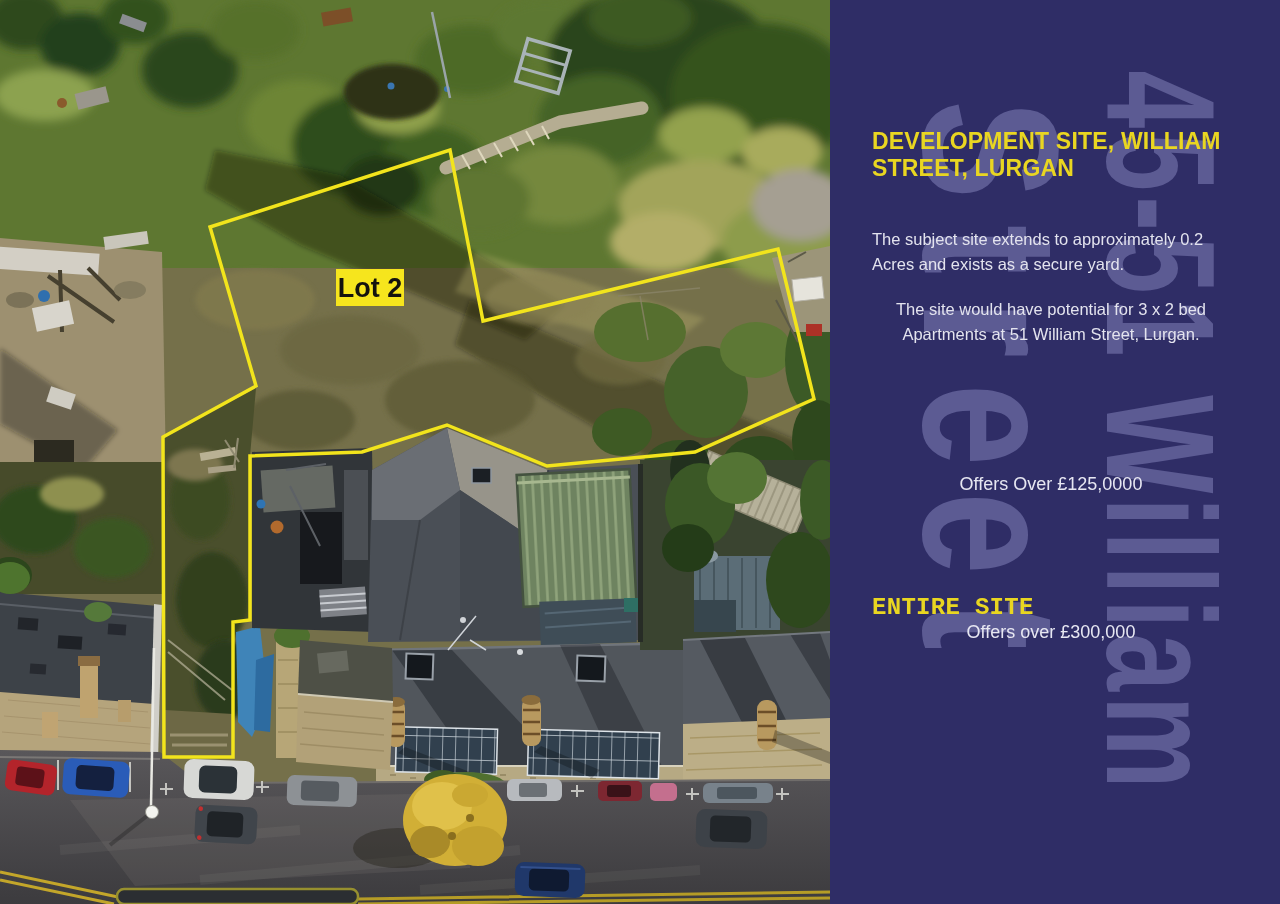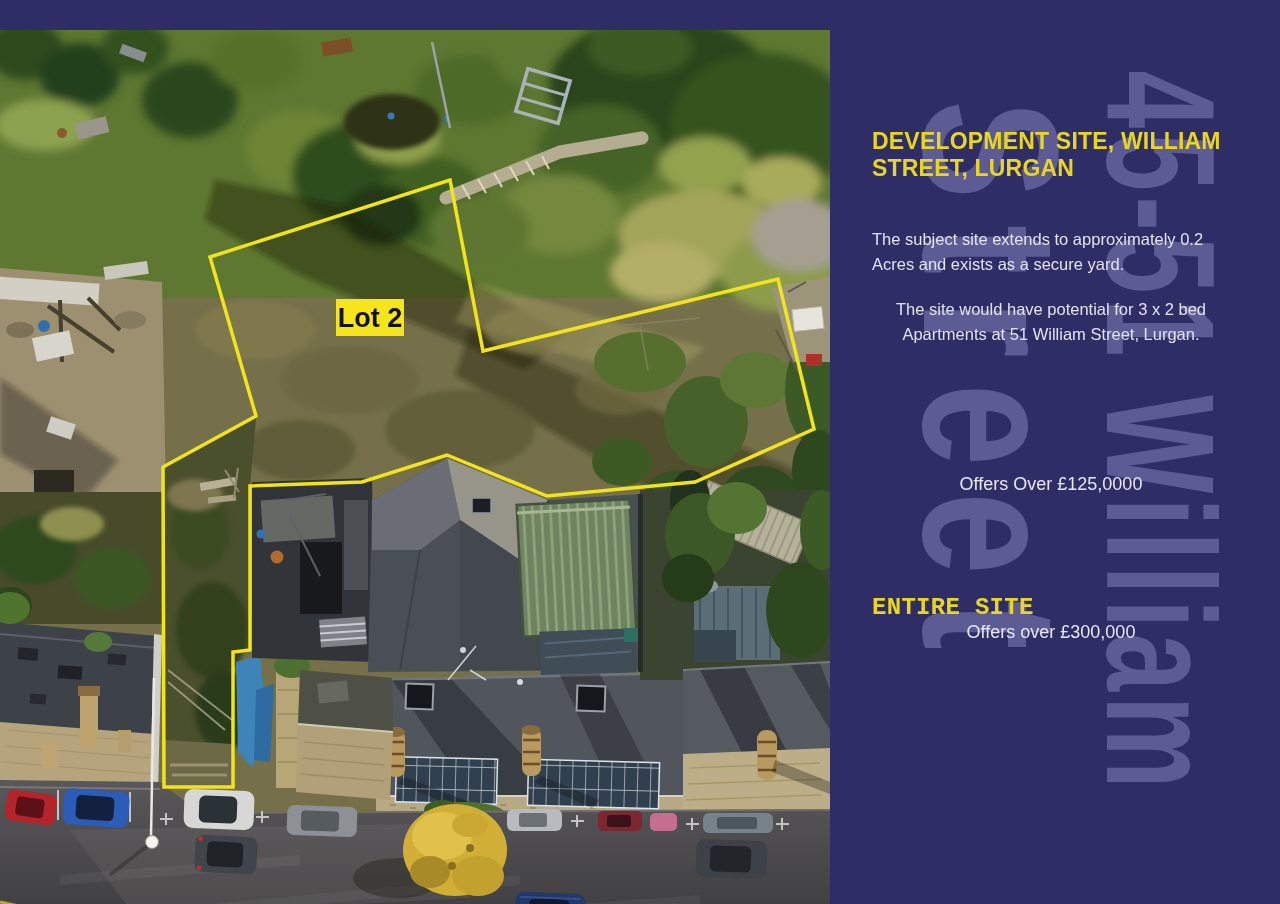--- a/index.html
+++ b/index.html
@@ -1,21 +1,21 @@
 <!DOCTYPE html>
 <html><head>
 <meta charset="utf-8">
 <style>
   html,body { margin:0; padding:0; }
   body {
     width:1280px; height:904px; overflow:hidden;
     font-family:"Liberation Sans", sans-serif;
     display:flex; background:#2f2d66;
   }
-  .photo { position:relative; width:830px; height:871px; flex:0 0 830px; background:#a16207;margin-top:30px; }
+  .photo { position:relative; width:830px; height:871px; flex:0 0 830px; background:#a16207; }
   .photo svg { display:block; }
   .panel { position:relative; width:450px; height:904px; flex:0 0 450px; background:#2f2d66; overflow:hidden; }
   .wm {
     position:absolute; font-weight:700; color:#5c5b93; white-space:nowrap;
     -webkit-user-select:none; user-select:none; line-height:1;
   }
   .wm1 { left:330px; top:432px; font-size:104px; letter-spacing:5px;
          transform:translate(-50%,-50%) rotate(90deg) scaleY(1.48); }
   .wm2 { left:160px; top:388px; font-size:148px; letter-spacing:26px;
          transform:translate(-50%,-50%) rotate(90deg) scaleY(1.30); }

